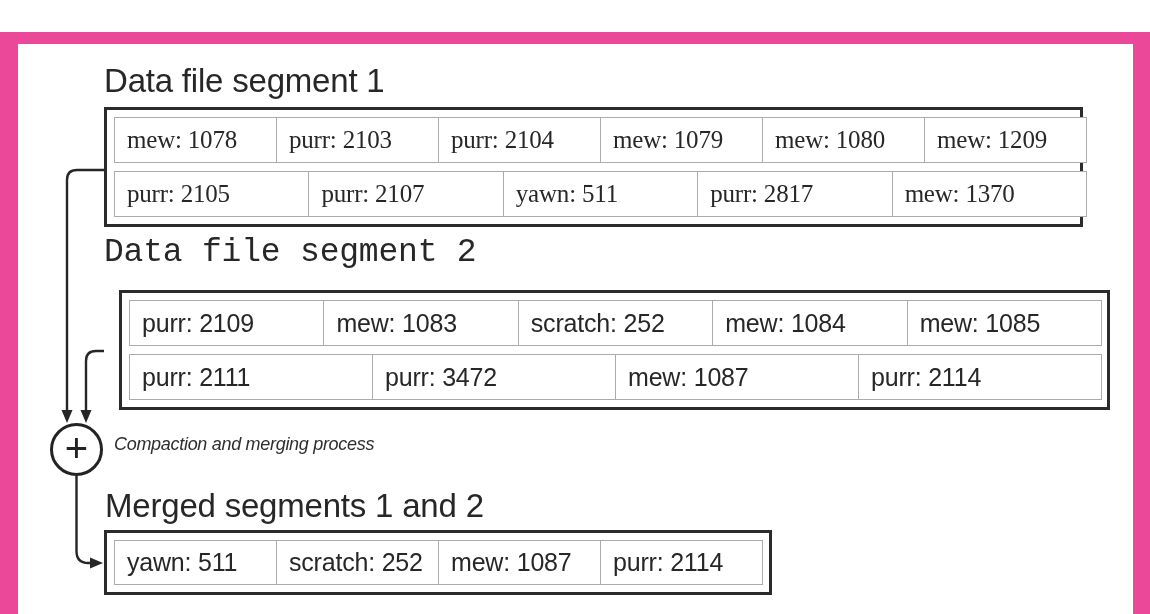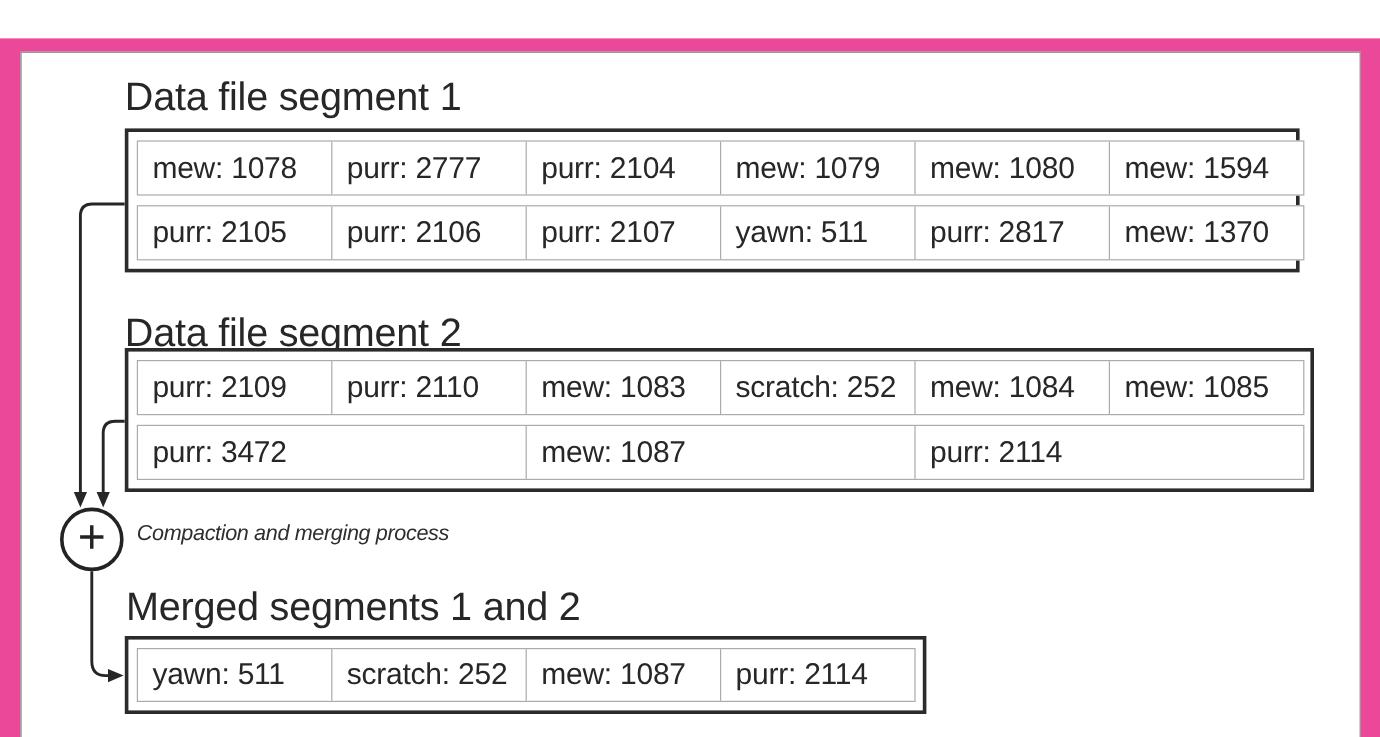--- a/index.html
+++ b/index.html
@@ -110,50 +110,49 @@
       <path d="M76.5,444 L76.5,519 Q76.5,531 88,531 L90,531"></path>
     </g>
     <g fill="#262626" stroke="none">
       <polygon points="61.5,378 72.5,378 67,391"></polygon>
       <polygon points="80.5,378 91.5,378 86,391"></polygon>
       <polygon points="90,525.5 90,536.5 103,531"></polygon>
     </g>
   </svg>
 
   <div class="sec-title" style="left:104px;top:31px;">Data file segment 1</div>
-  <div class="segbox" style="left:104px;top:75px;width:979px;height:120px;">
+  <div class="segbox" style="left:104px;top:75px;width:979px;height:120px;font-family:Liberation Serif, serif;">
     <div class="segrow row-top">
       <div class="cell">mew: 1078</div>
-      <div class="cell">purr: 2777</div>
+      <div class="cell">purr: 2103</div>
       <div class="cell">purr: 2104</div>
       <div class="cell">mew: 1079</div>
       <div class="cell">mew: 1080</div>
-      <div class="cell">mew: 1594</div>
+      <div class="cell">mew: 1209</div>
     </div>
     <div class="segrow row-bottom">
       <div class="cell">purr: 2105</div>
-      <div class="cell">purr: 2106</div>
       <div class="cell">purr: 2107</div>
       <div class="cell">yawn: 511</div>
       <div class="cell">purr: 2817</div>
       <div class="cell">mew: 1370</div>
     </div>
   </div>
 
-  <div class="sec-title" style="left:104px;top:227px;">Data file segment 2</div>
-  <div class="segbox" style="left:104px;top:258px;width:991px;height:120px;">
+  <div class="sec-title" style="left:104px;top:203px;font-family:Liberation Mono, monospace;">Data file segment 2</div>
+  <div class="segbox" style="left:119px;top:258px;width:991px;height:120px;">
     <div class="segrow row-top">
       <div class="cell">purr: 2109</div>
-      <div class="cell">purr: 2110</div>
       <div class="cell">mew: 1083</div>
       <div class="cell">scratch: 252</div>
       <div class="cell">mew: 1084</div>
       <div class="cell">mew: 1085</div>
     </div>
     <div class="segrow row-bottom">
+      <div class="cell">purr: 2111</div>
       <div class="cell">purr: 3472</div>
       <div class="cell">mew: 1087</div>
       <div class="cell">purr: 2114</div>
     </div>
   </div>
 
   <div class="plus-node">
     <span>+</span>
   </div>
   <div class="process-label">Compaction and merging process</div>

